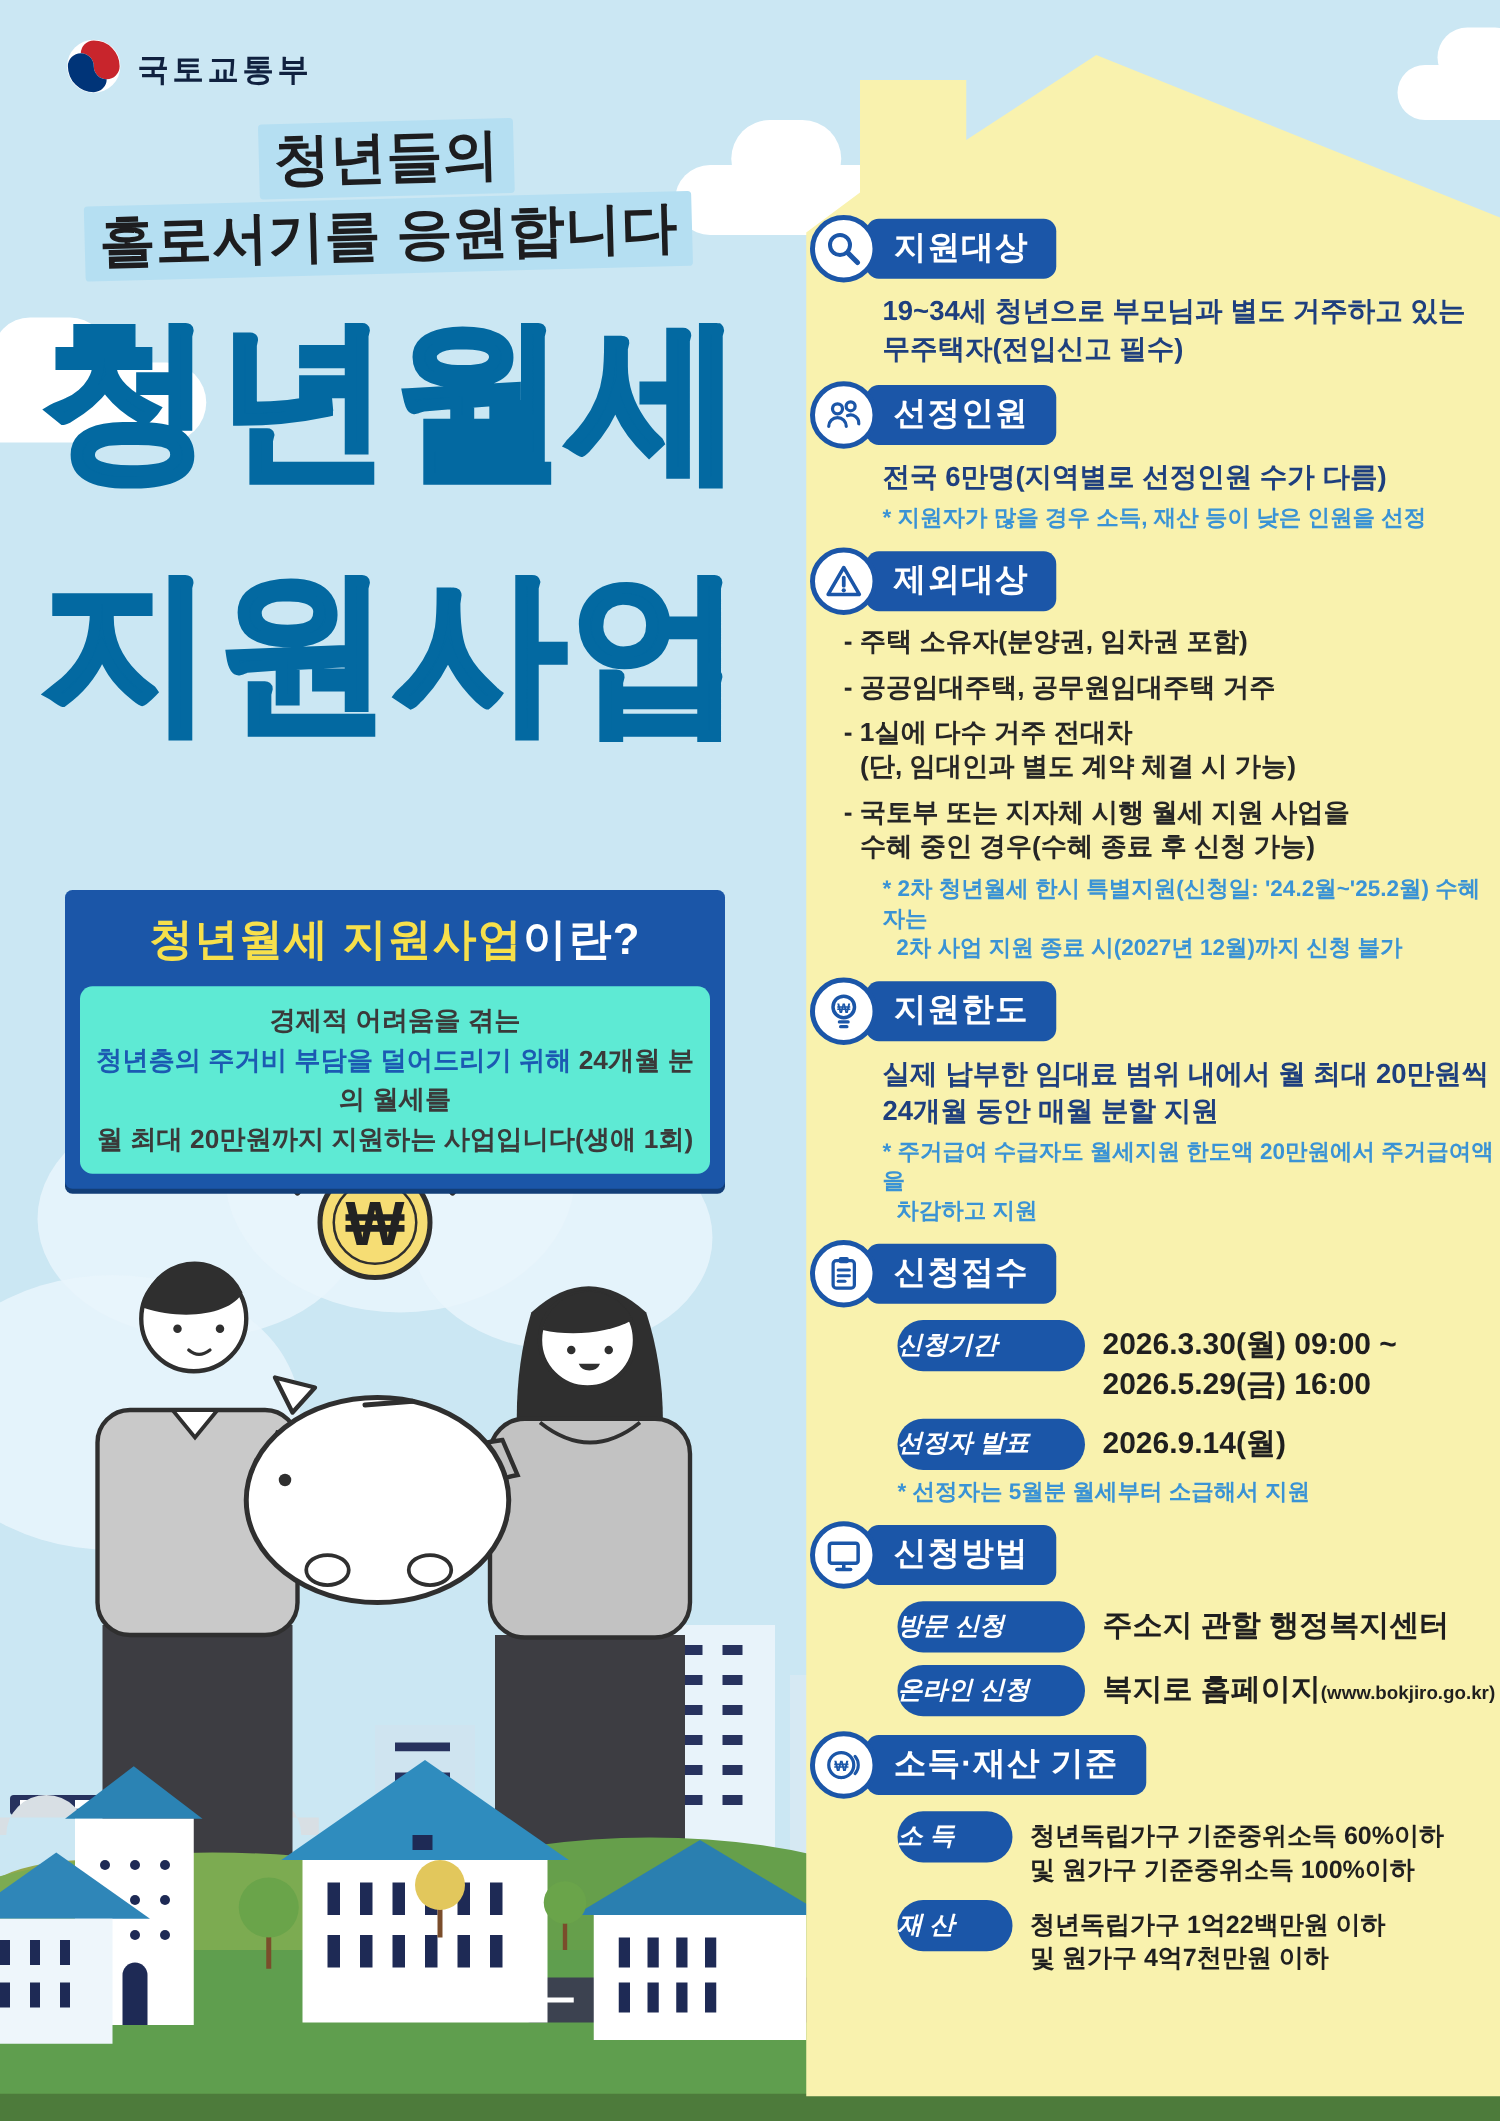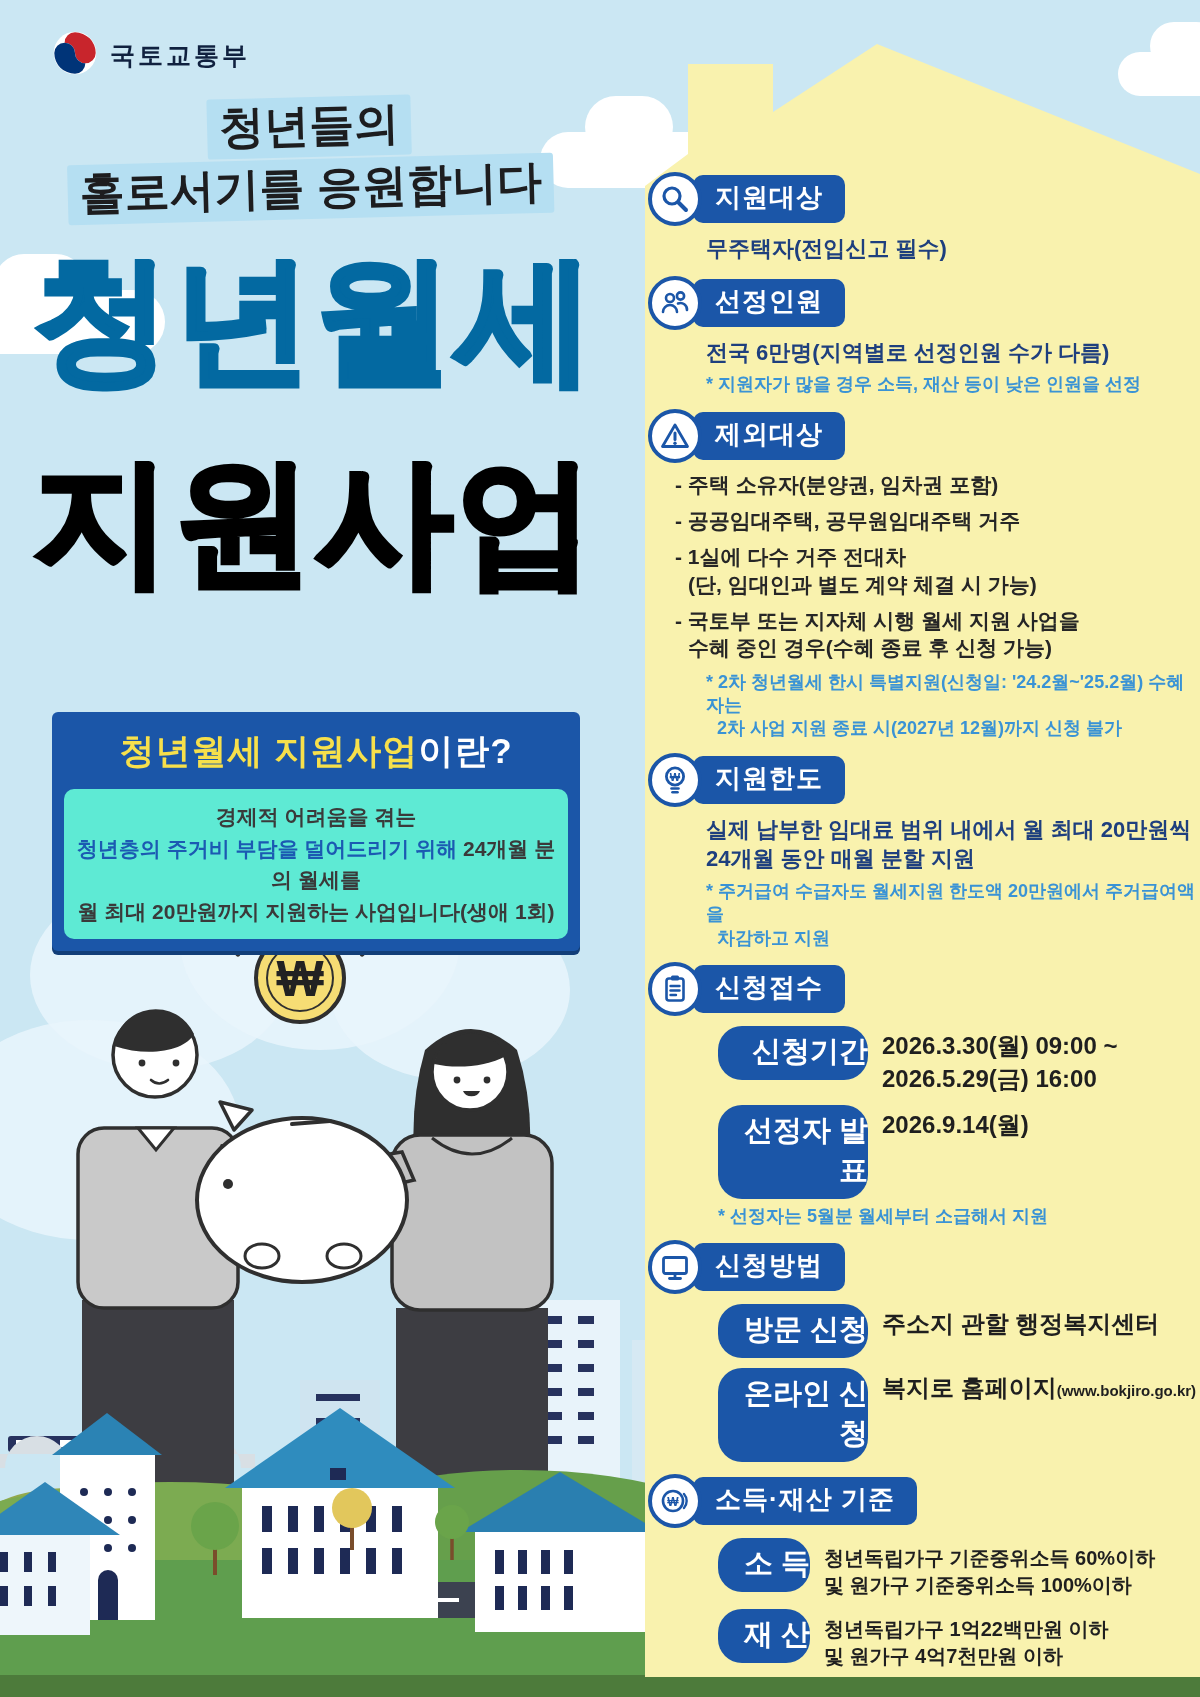--- a/index.html
+++ b/index.html
@@ -14,21 +14,21 @@
   
   .tagline{position:absolute;left:0;top:100px;width:620px;text-align:center;z-index:5;
            transform:rotate(-1.5deg);color:#1d1d1f;font-weight:800;}
   .tagline .ln{font-size:45px;line-height:1.15;margin-bottom:10px;}
   .hl{background:#b5dff2;padding:3px 12px 6px;border-radius:3px;}
   
   .btitle{position:absolute;left:0;width:630px;text-align:center;font-weight:800;
           font-size:138px;letter-spacing:3px;line-height:1;z-index:5;
           -webkit-text-stroke:5px currentColor;}
   .btitle.blue{top:250px;color:#0369a1;}
-  .btitle.green{top:452px;color:#000000;}
+  .btitle.green{top:452px;color:#0369a1;}
   
   .about{position:absolute;left:52px;top:712px;width:528px;background:#1b56a8;border-radius:6px;
          padding:16px 12px 12px;box-sizing:border-box;z-index:5;box-shadow:0 4px 0 #123e78;}
   .about-h{text-align:center;font-size:35px;font-weight:800;letter-spacing:1px;}
   .about-h .y{color:#f7e04b;} .about-h .w{color:#ffffff;}
   .about-inner{background:#5eead4;border-radius:10px;margin-top:14px;padding:12px 6px;
                text-align:center;font-size:21px;font-weight:700;color:#3a3a3a;line-height:1.5;}
   .about-inner .em{color:#1b5ab2;font-weight:800;}
   
   .people{position:absolute;left:30px;top:900px;width:560px;height:700px;z-index:1;}
@@ -44,22 +44,22 @@
         position:relative;z-index:1;flex:0 0 auto;}
   .pill{margin-left:-9px;background:#1b56a8;color:#fff;font-size:26px;font-weight:800;
         padding:5px 22px 8px;border-radius:10px;letter-spacing:1px;}
   .body-navy{margin-left:58px;color:#1e3f7e;font-size:22px;font-weight:800;line-height:1.35;}
   .body-black{margin-left:27px;color:#262626;font-size:21px;font-weight:700;line-height:1.3;}
   .x-item{margin-bottom:9px;}
   .x-sub{padding-left:13px;}
   .note{margin:6px 0 0 58px;color:#3a93d5;font-size:18px;font-weight:700;line-height:1.3;}
   .note .cont{padding-left:11px;}
   .rowline{display:flex;align-items:flex-start;margin:10px 0 0 70px;}
-  .rpill{flex:0 0 auto;background:#1b56a8;color:#fff;font-size:29px;font-weight:800;
-         border-radius:24px;padding:6px 0 8px;width:150px;text-align:right;}
+  .rpill{flex:0 0 auto;background:#1b56a8;color:#fff;font-size:20px;font-weight:800;
+         border-radius:24px;padding:6px 0 8px;width:150px;text-align:left;font-style:italic;}
   .rpill.sm{width:92px;}
   .rval{margin-left:14px;font-size:24px;font-weight:800;color:#1f1f1f;line-height:1.35;
         padding-top:4px;white-space:nowrap;}
   .rval.c{font-size:20px;padding-top:7px;}
   .rval .paren{font-size:15px;font-weight:700;}
 </style>
 </head>
 <body>
 
 <div class="poster">
@@ -314,20 +314,21 @@
       <div class="sec-head">
         <div class="icon">
           <svg width="32" height="32" viewBox="0 0 32 32">
               <circle cx="13" cy="13" r="8" fill="none" stroke="#1b56a8" stroke-width="3.2"></circle>
               <line x1="19.5" y1="19.5" x2="27" y2="27" stroke="#1b56a8" stroke-width="4" stroke-linecap="round"></line>
             </svg>
         </div>
         <div class="pill">지원대상</div>
       </div>
       <div class="body-navy">
+        <div>19~34세 청년으로 부모님과 별도 거주하고 있는</div>
         <div>무주택자(전입신고 필수)</div>
       </div>
     </section>
 
     <section class="sec">
       <div class="sec-head">
         <div class="icon">
           <svg width="32" height="32" viewBox="0 0 32 32">
               <g fill="none" stroke="#1b56a8" stroke-width="2.6" stroke-linecap="round">
                 <circle cx="11" cy="11" r="4"></circle>

